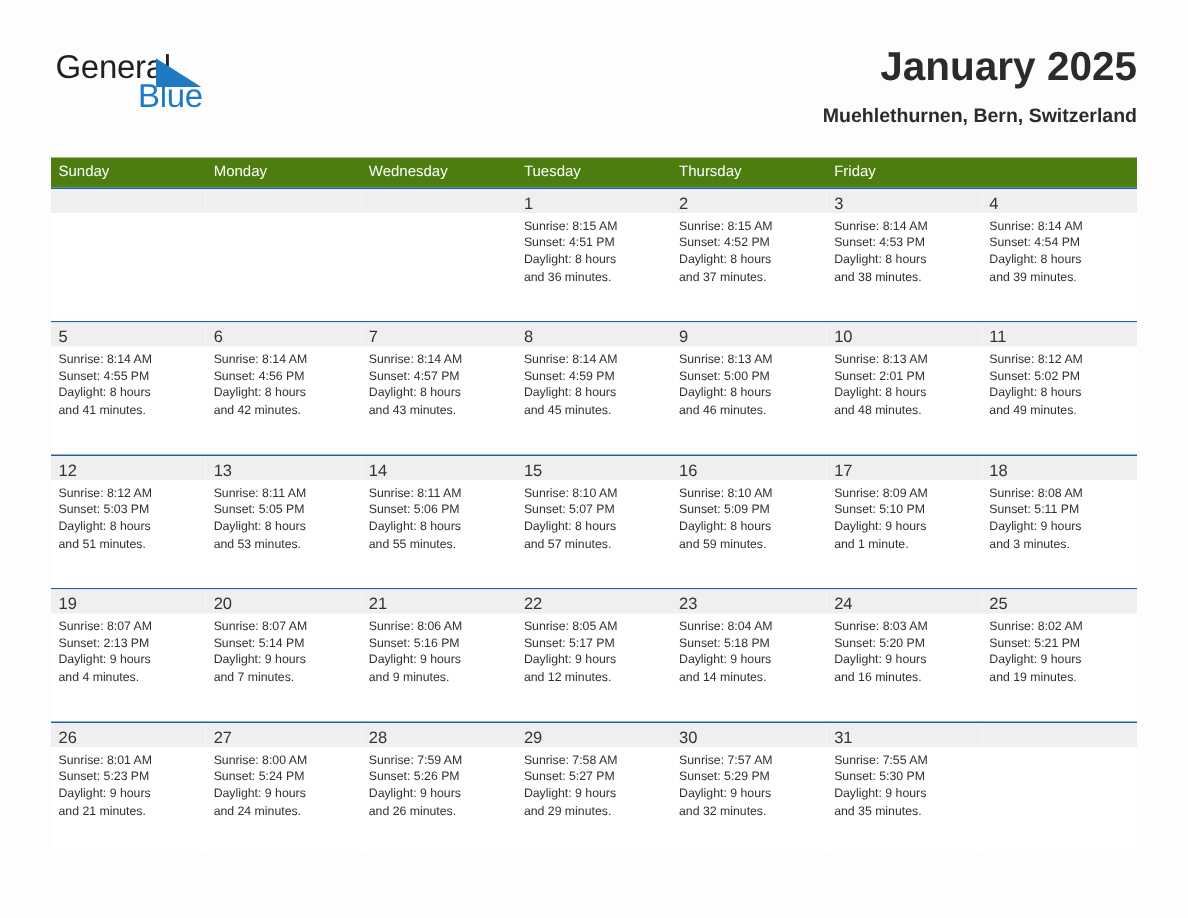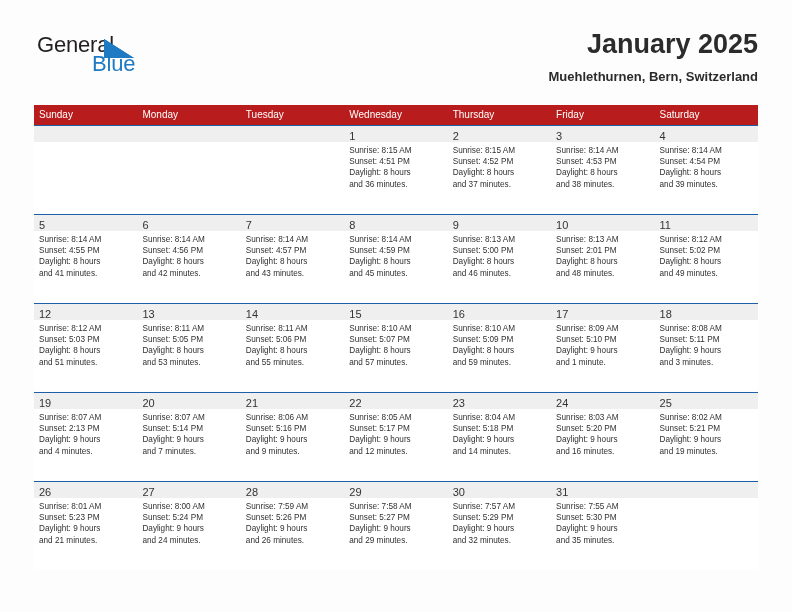--- a/index.html
+++ b/index.html
@@ -86,21 +86,21 @@
   .calendar {
     position: absolute;
     left: 34px;
     top: 105px;
     width: 724px;
   }
   .dow-row {
     display: flex;
     width: 724px;
     height: 20px;
-    background: #b91c1c;
+    background: #4d7c0f;
   }
   .dow-cell {
     width: 103.43px;
     color: #ffffff;
     font-size: 10px;
     line-height: 20px;
     padding-left: 5px;
     box-sizing: border-box;
     white-space: nowrap;
   }
@@ -162,25 +162,24 @@
       <div class="cal-subtitle">Muehlethurnen, Bern, Switzerland</div>
     </div>
 
   </div>
 
   <div class="calendar">
 
     <div class="dow-row">
       <div class="dow-cell">Sunday</div>
       <div class="dow-cell">Monday</div>
+      <div class="dow-cell">Wednesday</div>
       <div class="dow-cell">Tuesday</div>
-      <div class="dow-cell">Wednesday</div>
       <div class="dow-cell">Thursday</div>
       <div class="dow-cell">Friday</div>
-      <div class="dow-cell">Saturday</div>
     </div>
 
     <div id="weeks-container">
         <div class="week-row">
           <div class="day-cell empty">
             <div class="day-num-band"><span class="day-num"></span></div>
           </div>
           <div class="day-cell empty">
             <div class="day-num-band"><span class="day-num"></span></div>
           </div>

